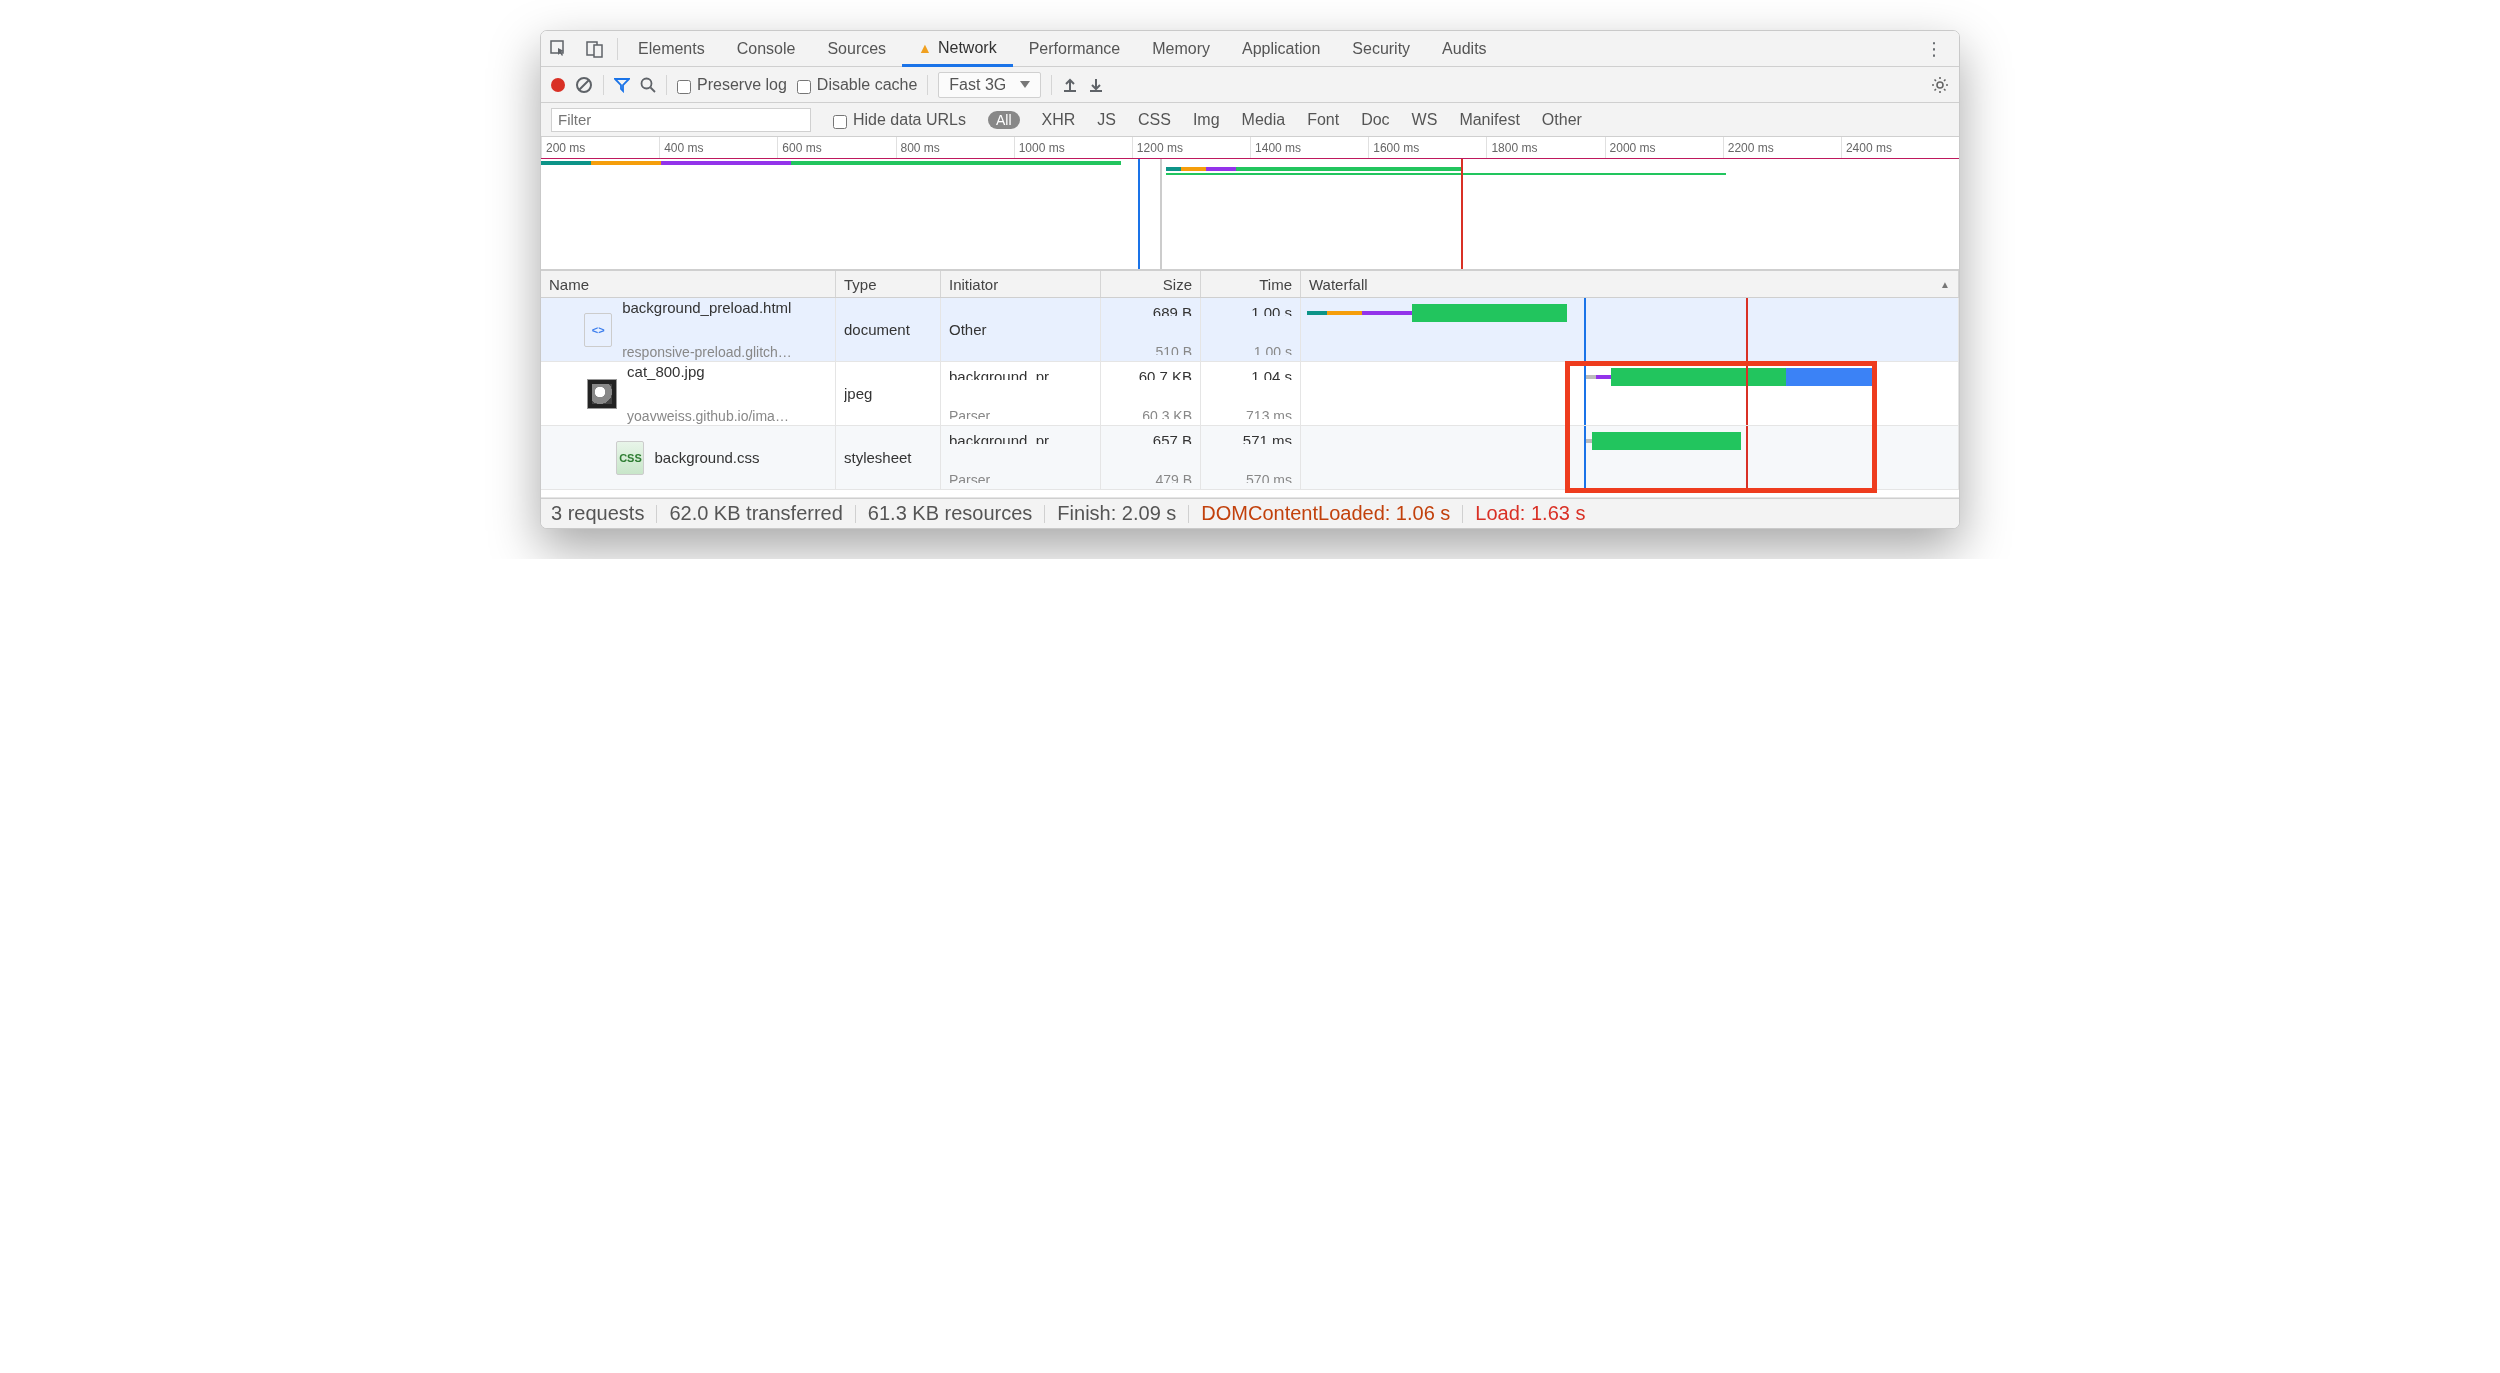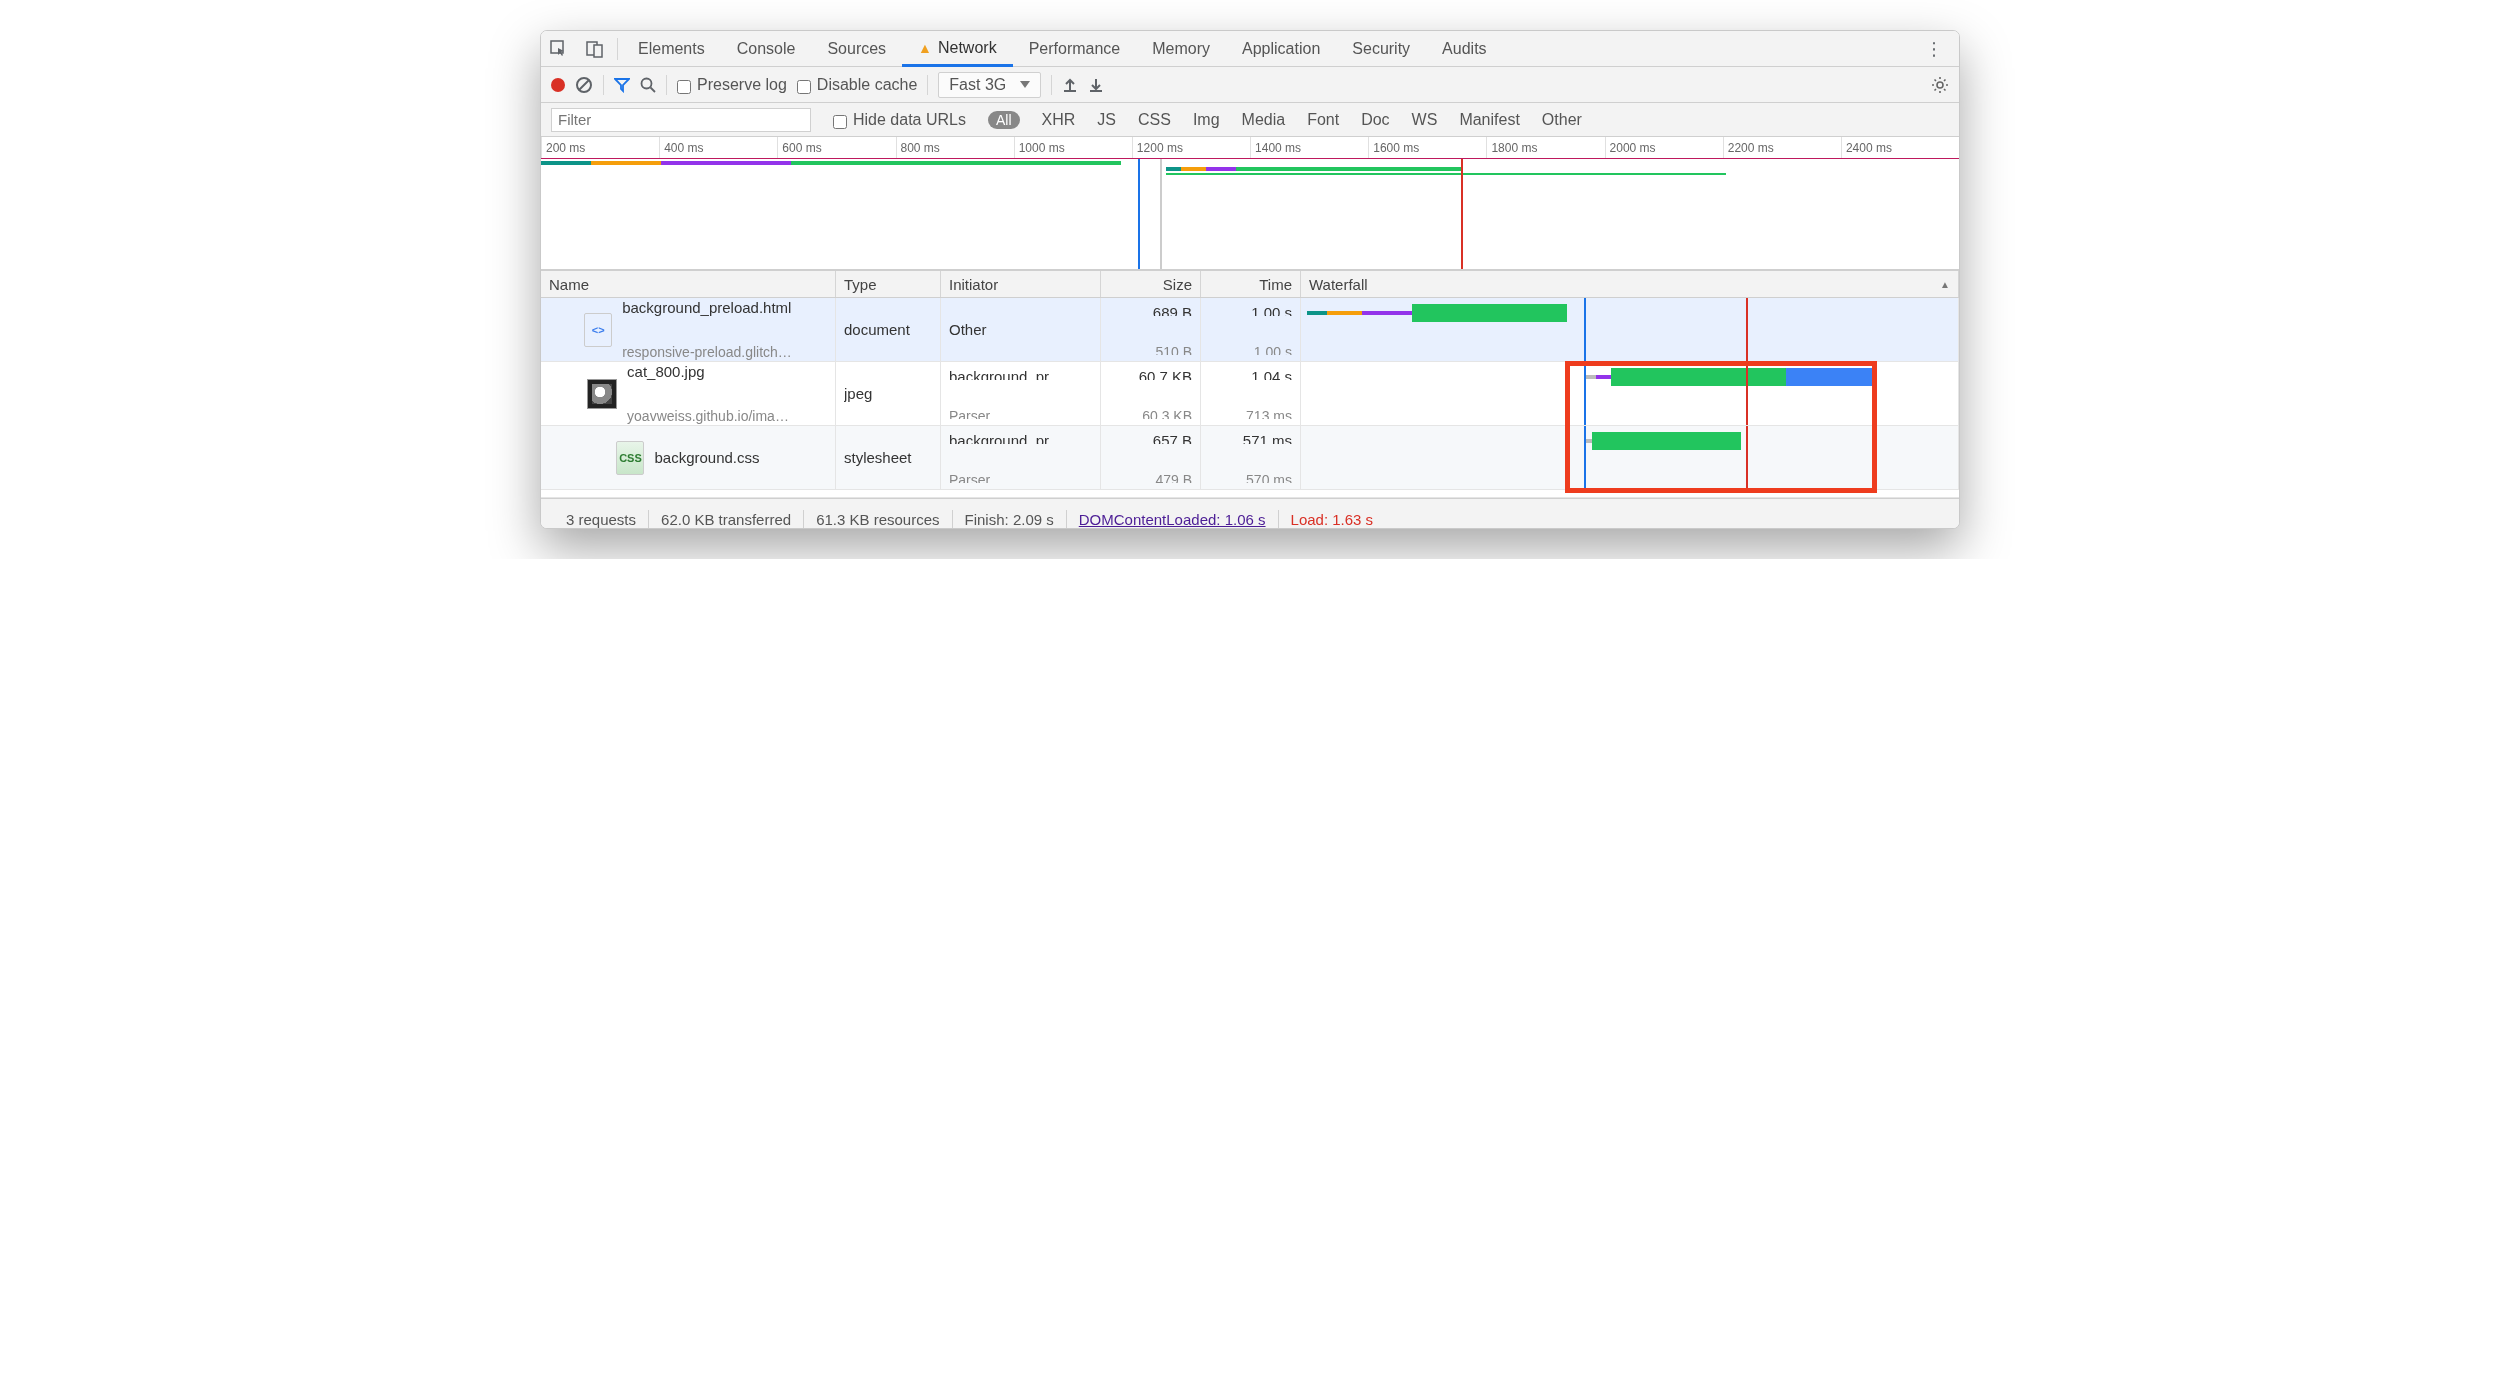--- a/index.html
+++ b/index.html
@@ -94,25 +94,25 @@
 .l1{ color:#333; white-space:nowrap; overflow:hidden; text-overflow:ellipsis;}
 .l2{ color:#888; white-space:nowrap; overflow:hidden; text-overflow:ellipsis; font-size:14px;margin-top:28px;}
 .und{ text-decoration:underline; color:#333;}
 .num{ text-align:right;}
 .wf-cell{ position:relative; flex:1;}
 .bar{ position:absolute; height:18px; top:6px;}
 .seg{ position:absolute; height:100%; top:0;}
 .seg.thin{ height:4px; top:7px;}
 .redbox{ position:absolute; border:5px solid #ee3c1e; pointer-events:none;}
 .status {
-  display:flex; align-items:flex-end; gap:6px; height:30px;
-  border-top:1px solid #cfcfcf; background:#f3f3f3; font-size:15px; padding:0 25px; color:#555;
+  display:flex; align-items:center; gap:6px; height:30px;
+  border-top:1px solid #cfcfcf; background:#f3f3f3; font-size:20px; padding:0 10px; color:#555;
 }
 .status .seg-div{ width:1px; height:18px; background:#d0d0d0; margin:0 6px;}
-.dcl{ color:#4c1d95;text-decoration:underline;}
+.dcl{ color:#c2410c;}
 .load{ color:#d93025;}
 svg{display:block;}
 </style>
 </head>
 <body>
 
 <div class="window">
 
 
   <div class="tabs">

